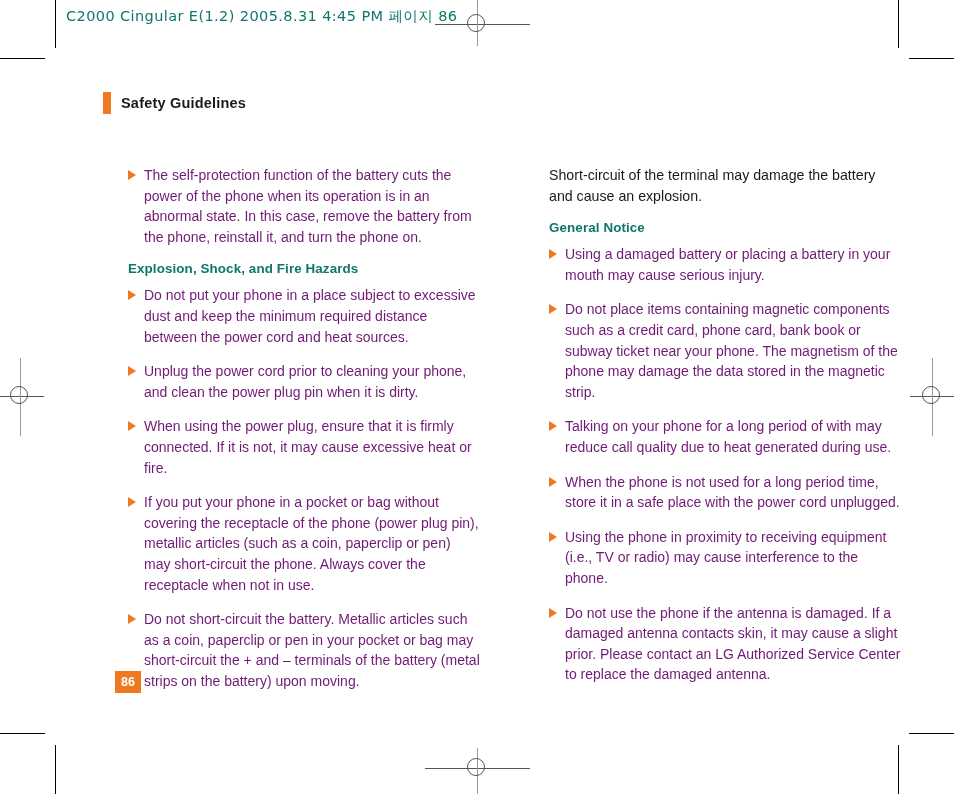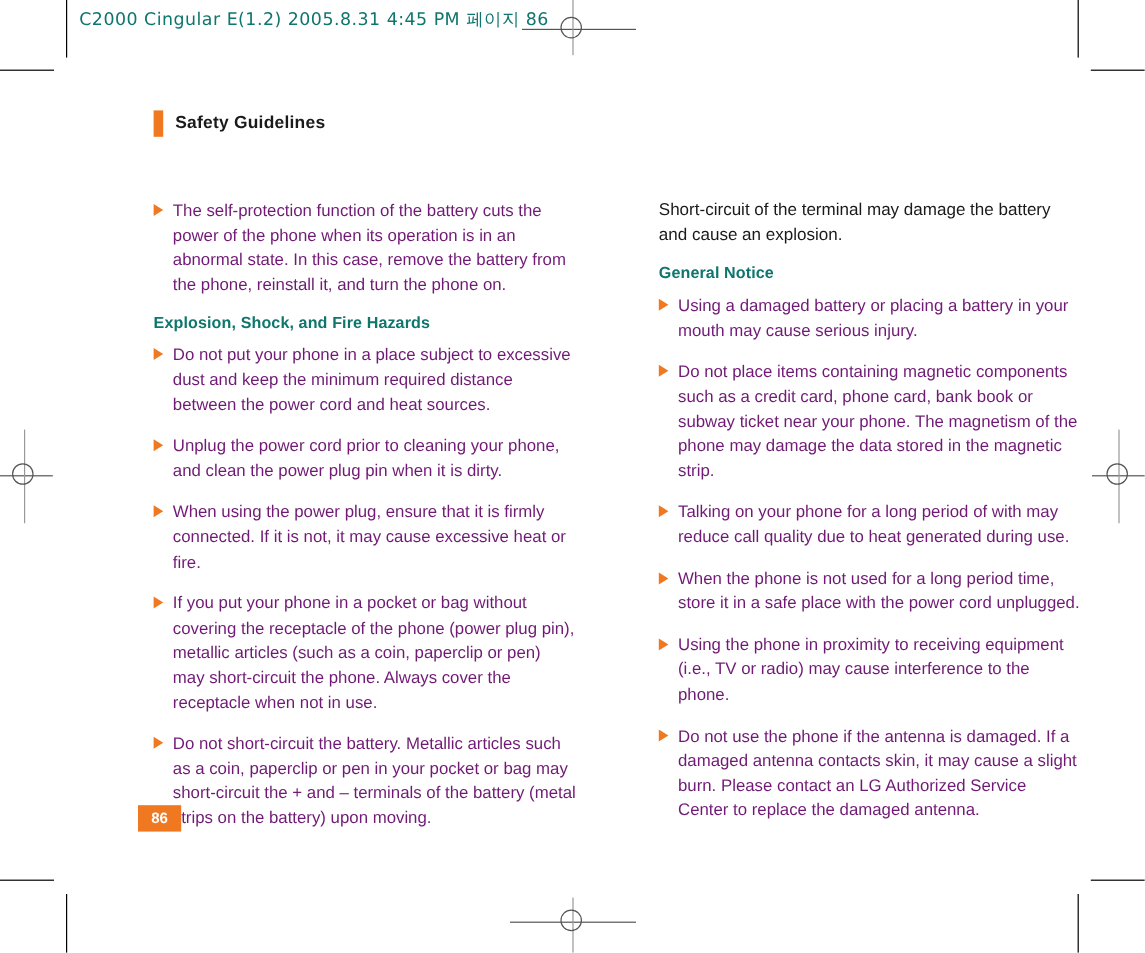--- a/index.html
+++ b/index.html
@@ -64,21 +64,21 @@
   .page {
     position: absolute;
     left: 0;
     top: 0;
     width: 954px;
     height: 794px;
   }
 
   .section-header {
     position: absolute;
-    left: 128px;
+    left: 103px;
     top: 92px;
     display: flex;
     align-items: center;
     text-align: right;
   }
   .section-header .bar {
     width: 8px;
     height: 22px;
     background: #F07820;
     margin-right: 10px;
@@ -131,21 +131,21 @@
     height: 0;
     border-top: 5px solid transparent;
     border-bottom: 5px solid transparent;
     border-left: 8px solid #F07820;
   }
 
   .page-number {
     position: absolute;
     left: 115px;
     top: 671px;
-    width: 36px;
+    width: 26px;
     height: 22px;
     background: #F07820;
     color: #ffffff;
     font-size: 12.5px;
     font-weight: bold;
     display: flex;
     align-items: center;
     justify-content: center;
     line-height: 1;
   }
@@ -206,19 +206,19 @@
         <div class="bullet"><span class="tri"></span><span>Do not short-circuit the battery. Metallic articles such as a coin, paperclip or pen in your pocket or bag may short-circuit the + and – terminals of the battery (metal strips on the battery) upon moving.</span></div>
       </div>
     <div class="col col-right" id="col-right">
         <div class="plain-para">Short-circuit of the terminal may damage the battery and cause an explosion.</div>
         <div class="sub-head">General Notice</div>
         <div class="bullet"><span class="tri"></span><span>Using a damaged battery or placing a battery in your mouth may cause serious injury.</span></div>
         <div class="bullet"><span class="tri"></span><span>Do not place items containing magnetic components such as a credit card, phone card, bank book or subway ticket near your phone. The magnetism of the phone may damage the data stored in the magnetic strip.</span></div>
         <div class="bullet"><span class="tri"></span><span>Talking on your phone for a long period of with may reduce call quality due to heat generated during use.</span></div>
         <div class="bullet"><span class="tri"></span><span>When the phone is not used for a long period time, store it in a safe place with the power cord unplugged.</span></div>
         <div class="bullet"><span class="tri"></span><span>Using the phone in proximity to receiving equipment (i.e., TV or radio) may cause interference to the phone.</span></div>
-        <div class="bullet"><span class="tri"></span><span>Do not use the phone if the antenna is damaged. If a damaged antenna contacts skin, it may cause a slight burn. Please contact an LG Authorized Service Center to replace the damaged antenna.</span></div>
+        <div class="bullet"><span class="tri"></span><span>Do not use the phone if the antenna is damaged. If a damaged antenna contacts skin, it may cause a slight prior. Please contact an LG Authorized Service Center to replace the damaged antenna.</span></div>
       </div>
   </div>
 
   <div class="page-number">86</div>
 
 </div>
 
 </body></html>

